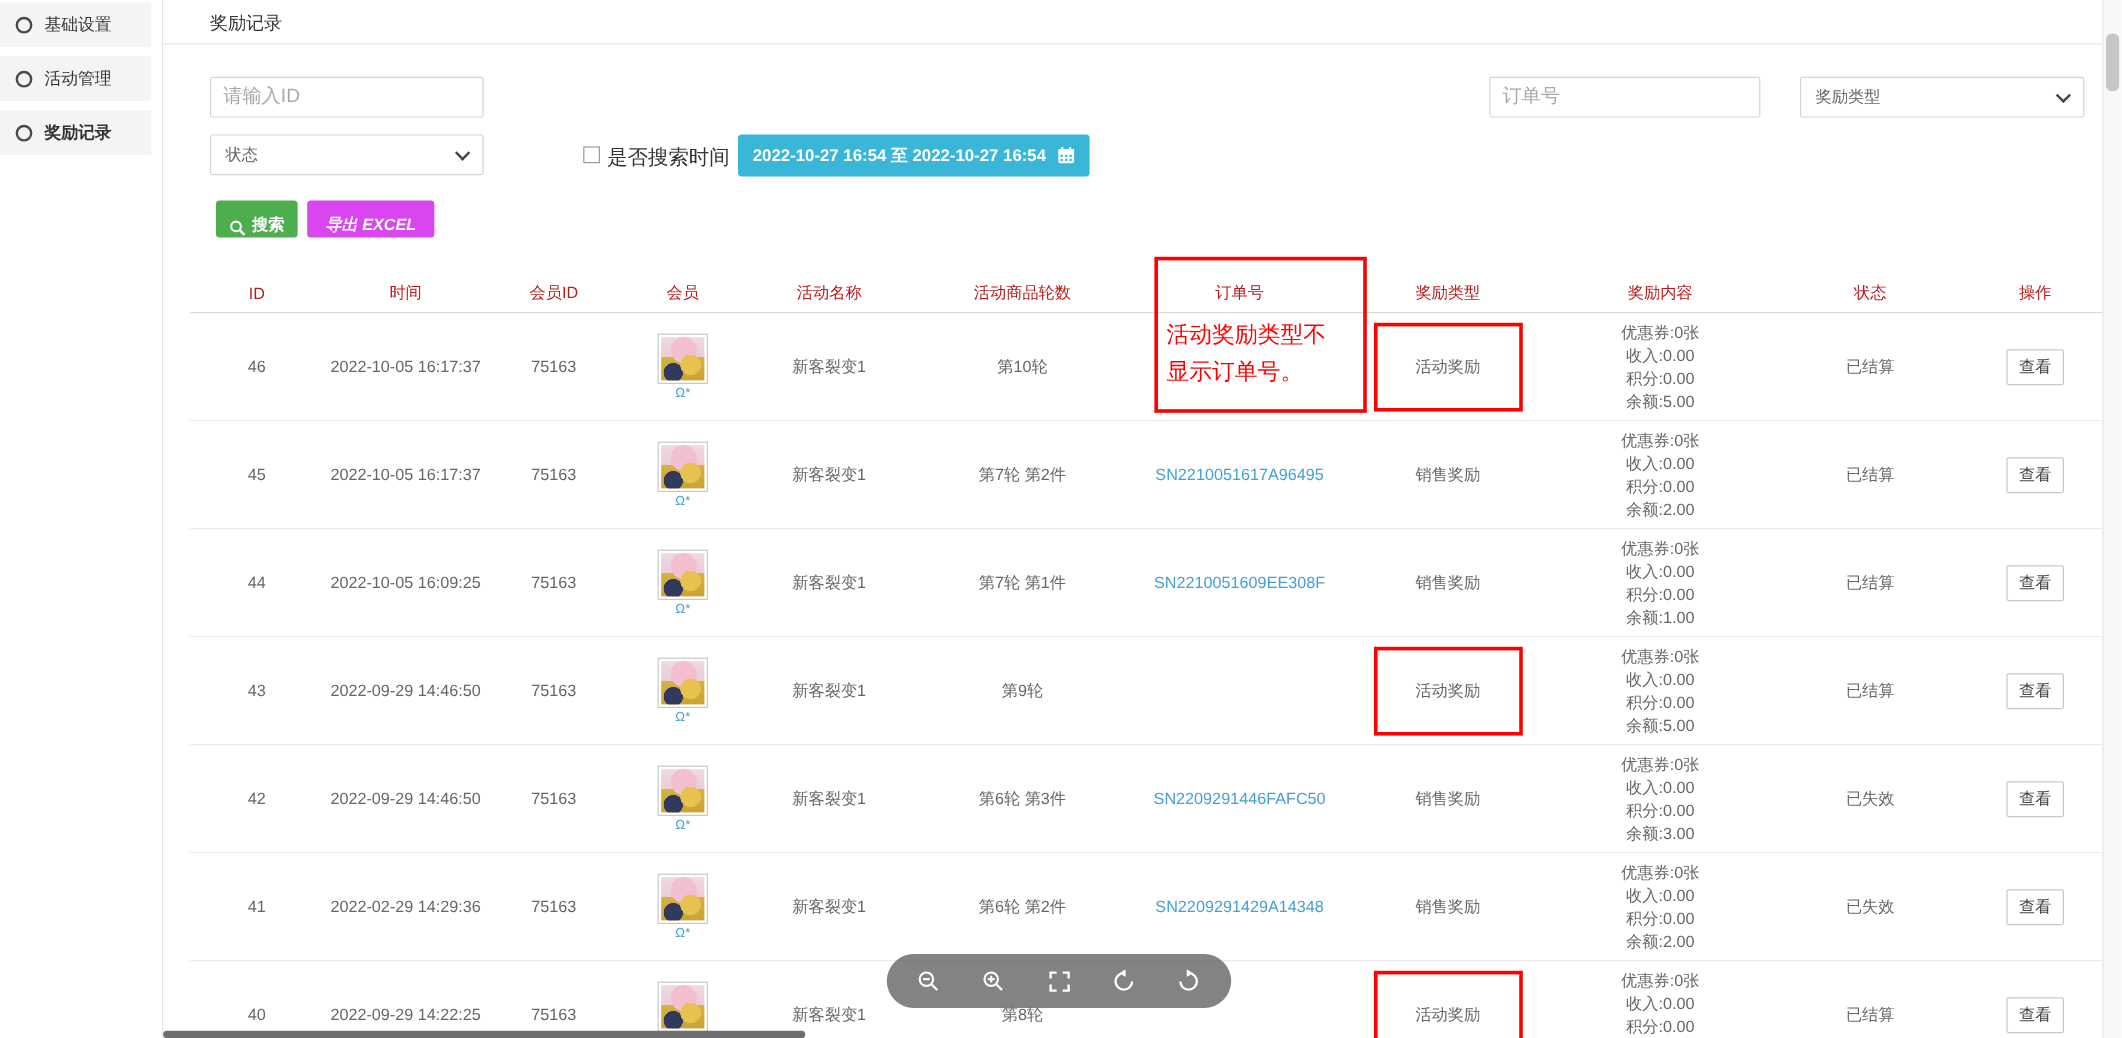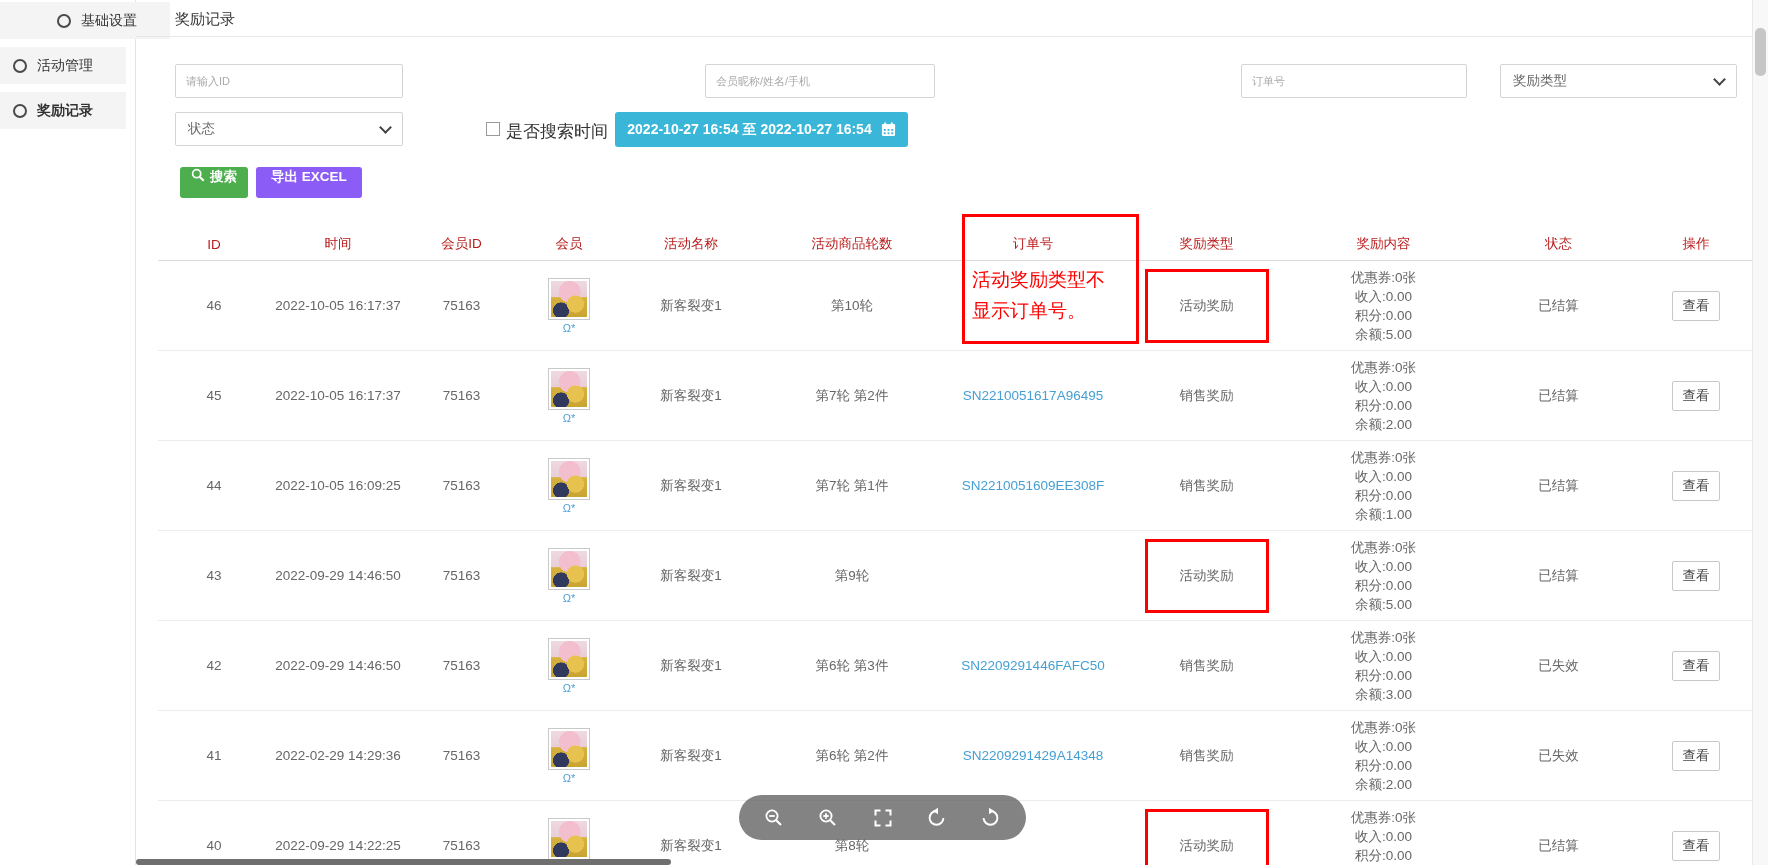--- a/index.html
+++ b/index.html
@@ -2,51 +2,51 @@
 <html><head>
 <meta charset="utf-8">
 <style>
   html,body{margin:0;padding:0;background:#fff;}
   .page{position:relative;width:1768px;height:865px;background:#fff;overflow:hidden;
         font-family:"Liberation Sans","DejaVu Sans",sans-serif;}
 
   
   .sidebar{position:absolute;left:0;top:0;width:135px;height:100%;background:#fff;border-right:1px solid #e4e4e4;}
   .side-item{width:126px;height:37px;background:#f4f4f4;margin-bottom:8px;display:flex;align-items:center;cursor:pointer;}
-  .side-item:first-child{margin-top:2px;padding-left:44px;}
+  .side-item:first-child{margin-top:2px;}
   .side-item .dot{width:10px;height:10px;border:2px solid #4a4a4a;border-radius:50%;margin:0 10px 0 13px;flex:none;}
   .side-item .lbl{font-size:14px;color:#333;white-space:nowrap;}
   .side-item.active .lbl{font-weight:bold;}
 
   
   .title{position:absolute;left:175px;top:10px;font-size:15px;color:#333;}
   .divider{position:absolute;left:136px;top:36px;width:1616px;height:1px;background:#e8e8e8;}
 
   
   .tin{position:absolute;height:34px;border:1px solid #d4d4d4;border-radius:2px;box-sizing:border-box;
-       font-size:11px;padding:12px 10px;color:#555;background:#fff;outline:none;
+       font-size:16px;padding:12px 10px;color:#555;background:#fff;outline:none;
        font-family:"Liberation Sans","DejaVu Sans",sans-serif;}
   .tin::placeholder{color:#a9a9a9;}
   .fi0{left:175px;top:64px;width:228px}.fi1{left:440px;top:64px;width:228px}
   .fi2{left:705px;top:64px;width:230px}.fi3{left:970px;top:64px;width:228px}
   .fi4{left:1241px;top:64px;width:226px}
   .selbox{position:absolute;height:34px;border:1px solid #d4d4d4;border-radius:2px;box-sizing:border-box;
           background:#fff;display:flex;align-items:center;justify-content:space-between;
           padding:0 12px;font-size:13.5px;color:#666;cursor:pointer;}
   .sel0{left:1500px;top:64px;width:237px}.sel1{left:175px;top:112px;width:228px}
   .chev{width:7px;height:7px;border-right:2px solid #444;border-bottom:2px solid #444;transform:rotate(45deg);margin-top:-4px;flex:none;}
   .checkbox{position:absolute;left:486px;top:122px;width:14px;height:14px;border:1px solid #9a9a9a;background:#fff;box-sizing:border-box;cursor:pointer;}
   .cb-label{position:absolute;left:506px;top:120px;font-size:17px;color:#333;}
   .date-btn{position:absolute;left:615px;top:112px;width:293px;height:35px;background:#3ab6d8;border-radius:3px;
             color:#fff;font-size:14px;font-weight:bold;display:flex;align-items:center;justify-content:center;gap:9px;cursor:pointer;}
   .btn{position:absolute;height:31px;border:none;border-radius:3px;color:#fff;font-size:13.5px;font-weight:bold;
-       display:flex;align-items:flex-start;justify-content:center;gap:5px;cursor:pointer;
+       display:flex;align-items:flex-end;justify-content:center;gap:5px;cursor:pointer;
        font-family:"Liberation Sans","DejaVu Sans",sans-serif;}
   .search-btn{left:180px;top:167px;width:68px;background:#4cae4c;}
-  .export-btn{left:256px;top:167px;width:106px;background:#8b5cf6;}
+  .export-btn{left:256px;top:167px;width:106px;background:#d946ef;font-style:italic;}
 
   
   .table{position:absolute;left:158px;top:228px;width:1594px;}
   .thead{display:flex;height:32px;align-items:center;border-bottom:1px solid #dcdcdc;}
   .th{font-size:13.5px;color:#b91c1c;text-align:center;}
   .c0{width:112px}.c1{width:136px}.c2{width:111px}.c3{width:104px}.c4{width:140px}.c5{width:182px}
   .c6{width:180px}.c7{width:167px}.c8{width:187px}.c9{width:163px}.c10{width:112px}
   .trow{display:flex;height:89px;align-items:center;border-bottom:1px solid #ececec;}
   .cell{font-size:13.5px;color:#666;display:flex;flex-direction:column;align-items:center;justify-content:center;text-align:center;}
   .avatar{width:36px;height:36px;border:1px solid #c9c9c9;padding:2px;background:#fff;cursor:pointer;}
@@ -100,21 +100,20 @@
   <div class="side-item active">
     <span class="dot"></span>
     <span class="lbl">奖励记录</span>
   </div>
 </div>
 
   <div class="title">奖励记录</div>
   <div class="divider"></div>
 
   <input class="tin fi0" placeholder="请输入ID" style="">
-  <input class="tin fi2" placeholder="会员昵称/姓名/手机" style="">
   <input class="tin fi4" placeholder="订单号" style="">
   <div class="selbox sel0">
     <span>奖励类型</span>
     <span class="chev"></span>
   </div>
 
   <div class="selbox sel1">
     <span>状态</span>
     <span class="chev"></span>
   </div>

